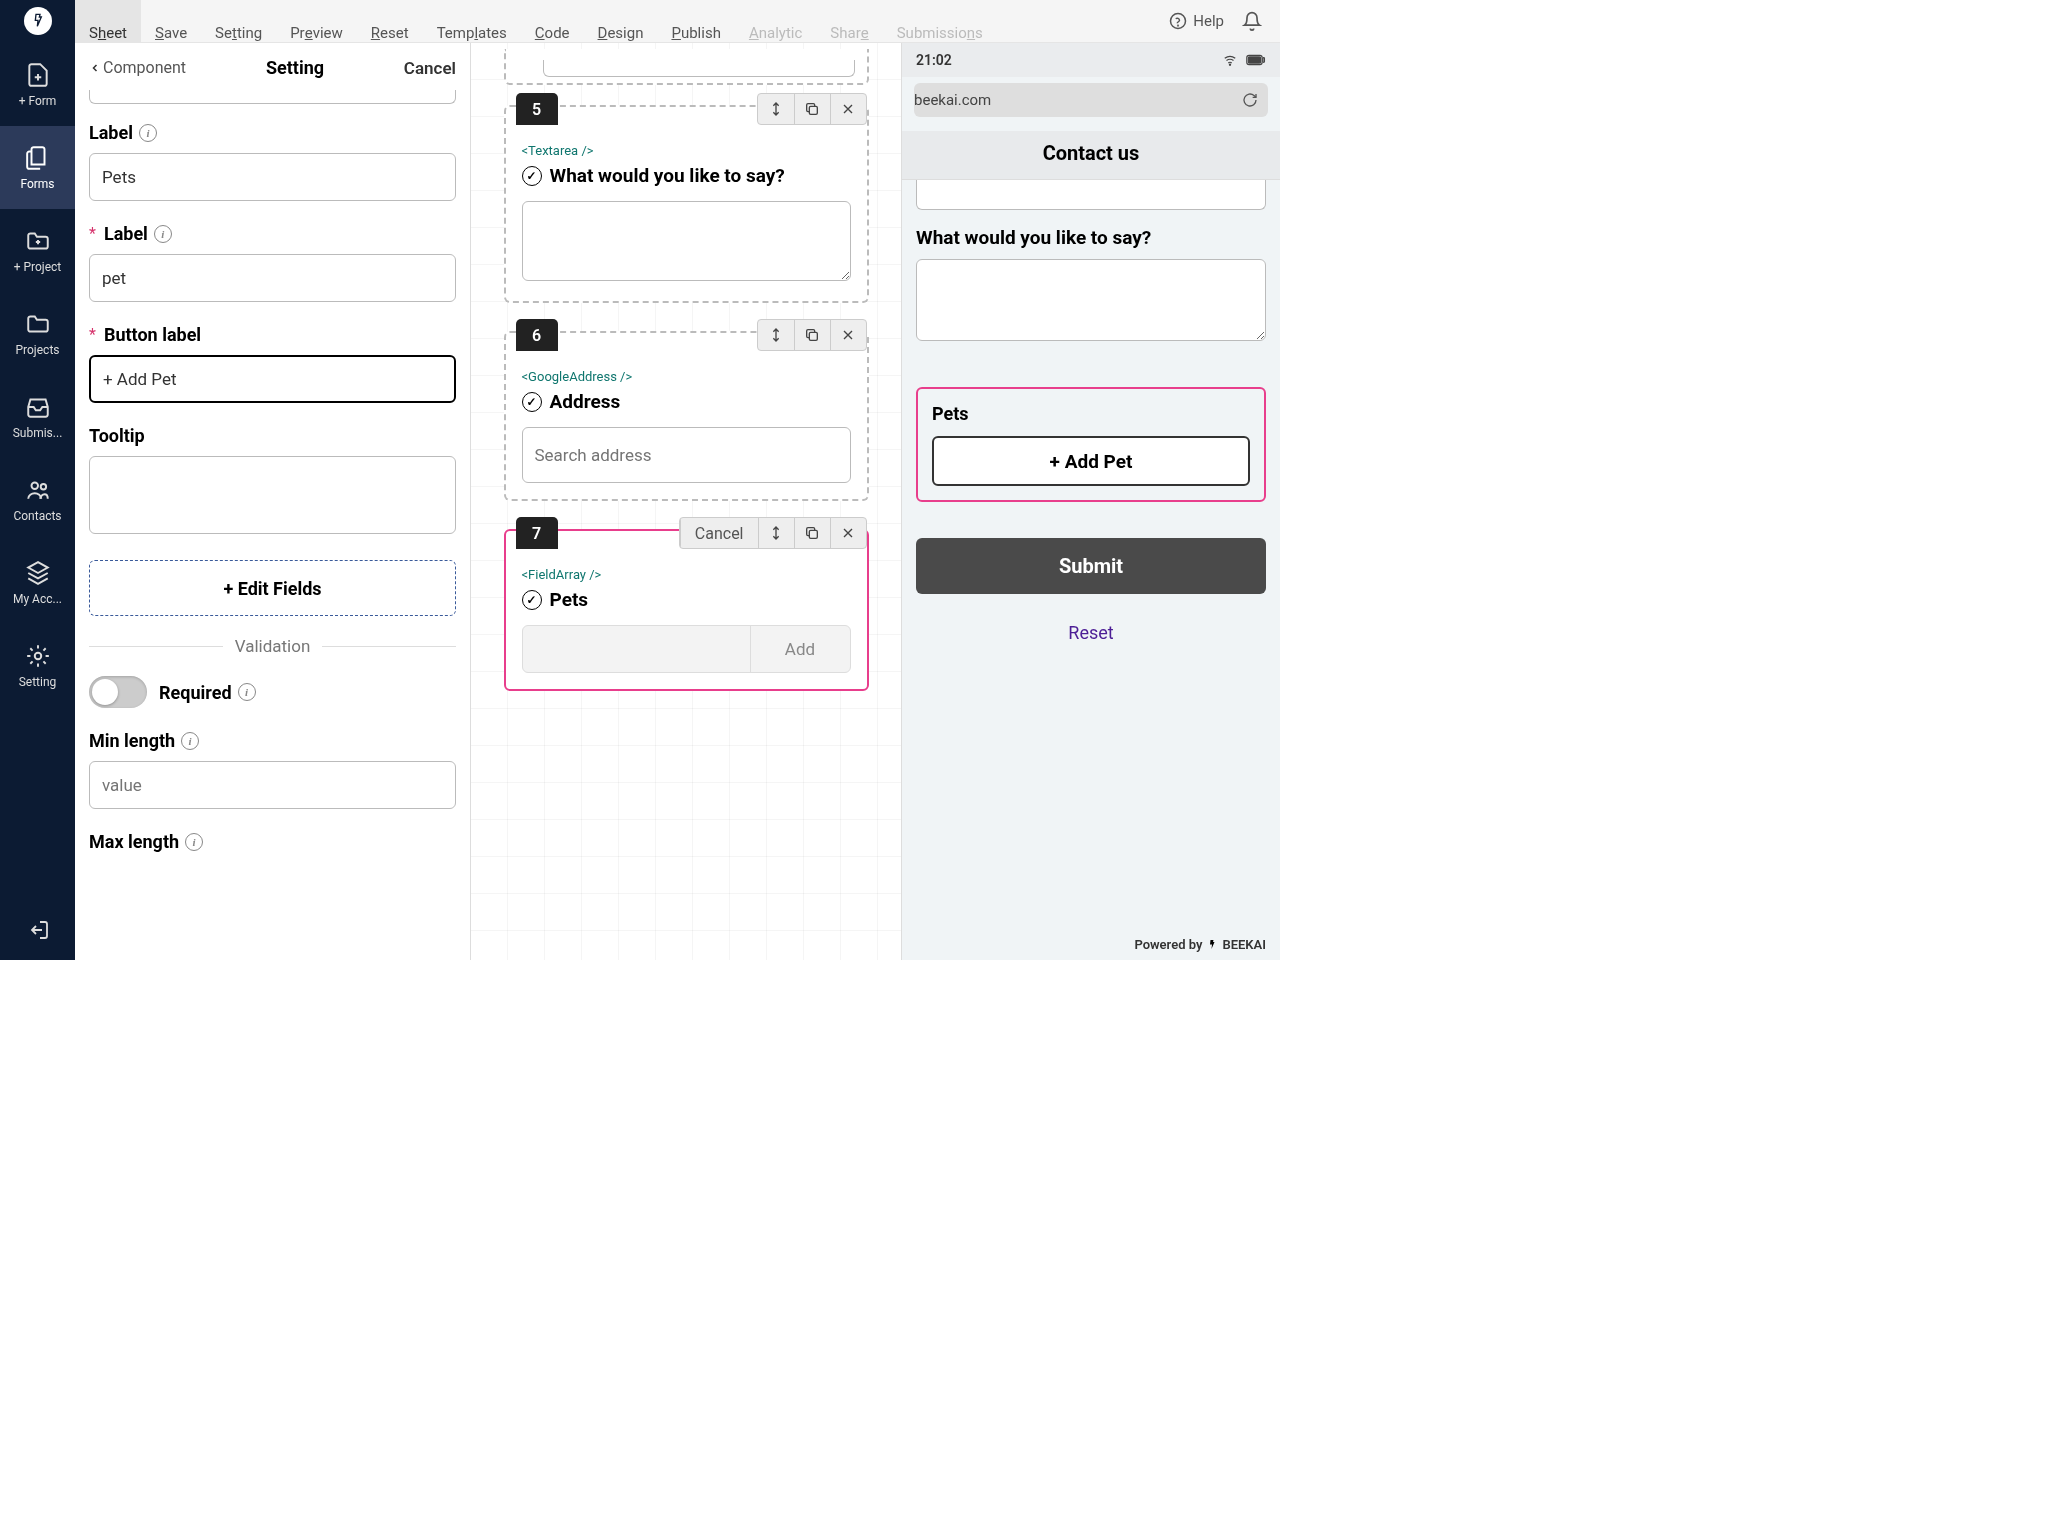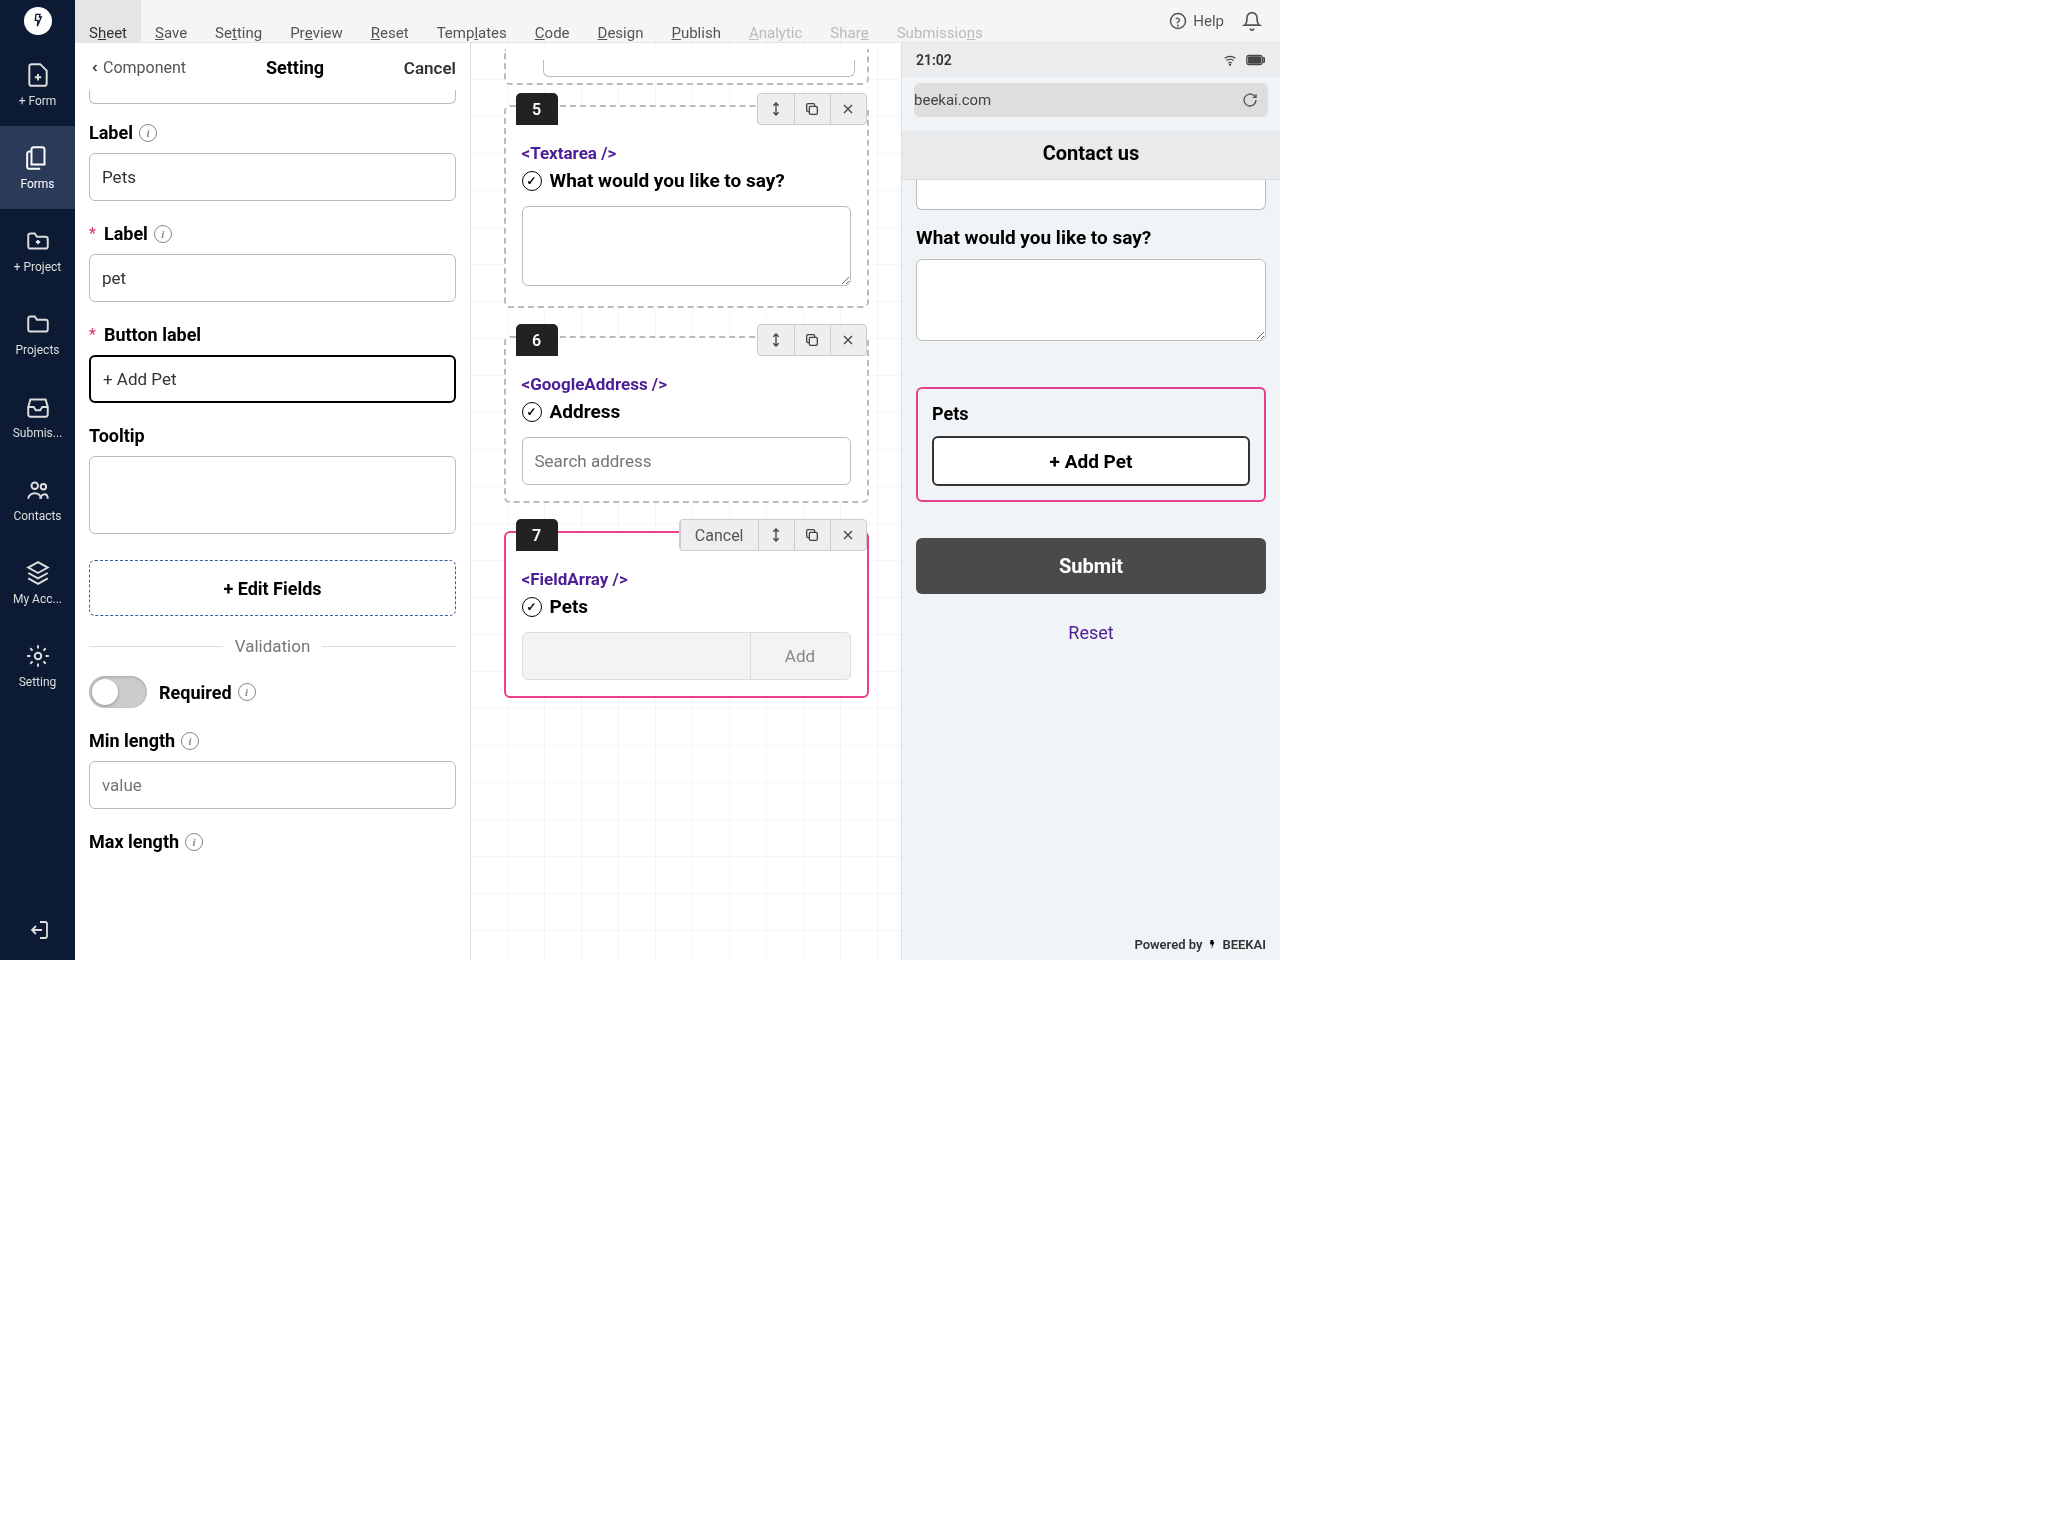--- a/index.html
+++ b/index.html
@@ -54,25 +54,25 @@
 .canvas { flex: 1; background: repeating-linear-gradient(#fff, #fff 36px, #f5f5f5 36px, #f5f5f5 37px), repeating-linear-gradient(90deg, #fff, #fff 36px, #f5f5f5 36px, #f5f5f5 37px); background-blend-mode: multiply; padding: 0 18px; overflow-y: auto; border-right: 1px solid #ddd; }
 .cn-top-fragment { margin: 6px auto 20px; max-width: 365px; height: 36px; border: 2px dashed #bbb; border-top: none; border-radius: 0 0 6px 6px; position: relative; background: #fff; }
 .cn-top-fragment::after { content: ""; position: absolute; right: 12px; bottom: 6px; width: 310px; height: 16px; border: 1px solid #bbb; border-top: none; border-radius: 0 0 6px 6px; background: #fff; }
 .comp-card { position: relative; max-width: 365px; margin: 0 auto 28px; border: 2px dashed #bbb; border-radius: 6px; background: #fff; padding: 48px 16px 16px; }
 .comp-card.selected { border: 2px solid #e83e8c; }
 .comp-badge { position: absolute; top: -14px; left: 10px; width: 42px; height: 32px; background: #222; color: #fff; border-radius: 5px 5px 0 0; display: flex; align-items: center; justify-content: center; font-size: 16px; font-weight: 600; }
 .comp-toolbar { position: absolute; top: -14px; right: 0; display: flex; background: #eee; border-radius: 4px; overflow: hidden; height: 32px; border: 1px solid #ccc; }
 .comp-tool-btn { width: 36px; height: 100%; display: flex; align-items: center; justify-content: center; cursor: pointer; color: #444; border-left: 1px solid #ccc; }
 .comp-tool-btn:first-child { border-left: none; }
 .comp-cancel-btn { padding: 0 14px; height: 100%; display: flex; align-items: center; font-size: 16px; color: #555; border-left: 1px solid #ccc; }
-.comp-tag { font-size: 17px; font-weight: 700; color: #4c1d95; margin-bottom: 6px; margin-top: -12px; }
+.comp-tag { font-size: 13px; font-weight: 400; color: #0f766e; margin-bottom: 6px; margin-top: -12px; }
 .comp-title-row { display: flex; align-items: center; gap: 8px; font-size: 19px; font-weight: 700; margin-bottom: 14px; }
 .check-circle { width: 20px; height: 20px; border: 1.8px solid #000; border-radius: 50%; display: flex; align-items: center; justify-content: center; font-size: 12px; }
 .comp-textarea { width: 100%; height: 80px; border: 1.5px solid #bbb; border-radius: 6px; resize: vertical; }
-.comp-input { width: 100%; height: 48px; border: 1.5px solid #bbb; border-radius: 6px; padding: 8px 12px; font-size: 17px; color: #3b82f6; }
+.comp-input { width: 100%; height: 56px; border: 1.5px solid #bbb; border-radius: 6px; padding: 8px 12px; font-size: 17px; color: #3b82f6; }
 .fieldarray-row { display: flex; width: 100%; border: 1.5px solid #ddd; border-radius: 6px; overflow: hidden; background: #f3f3f3; }
 .fieldarray-input { flex: 1; height: 46px; border: none; background: transparent; padding: 0 10px; }
 .fieldarray-add { width: 100px; border-left: 1.5px solid #ddd; display: flex; align-items: center; justify-content: center; color: #888; font-size: 17px; }
 
 .preview { width: 378px; background: #f0f4f6; display: flex; flex-direction: column; }
 .preview-statusbar { height: 34px; display: flex; align-items: center; justify-content: space-between; padding: 0 14px; font-size: 14px; font-weight: 600; color: #333; background: #eaecee; }
 .status-icons { display: flex; gap: 8px; color: #444; }
 .preview-urlbar { margin: 6px 12px 14px; height: 34px; background: #dedede; border-radius: 6px; display: flex; align-items: center; position: relative; font-size: 15px; color: #444; }
 .refresh-icon { position: absolute; right: 10px; }
 .preview-title { text-align: center; font-size: 20px; font-weight: 700; padding: 10px 0 14px; border-bottom: 1px solid #ddd; background: #e8eaec; }

